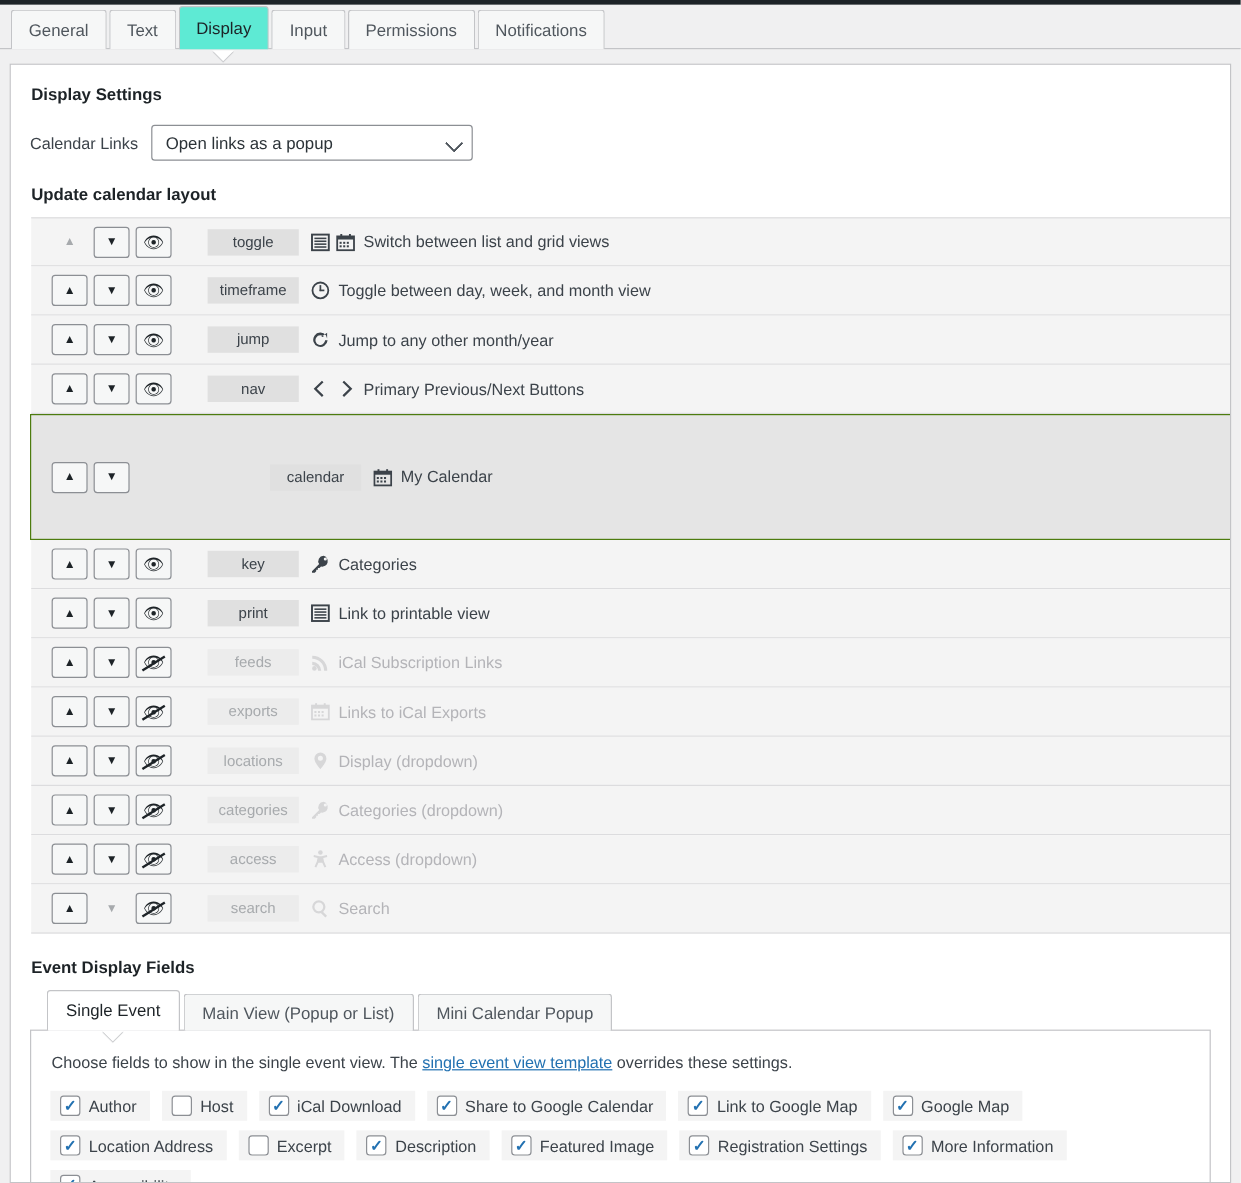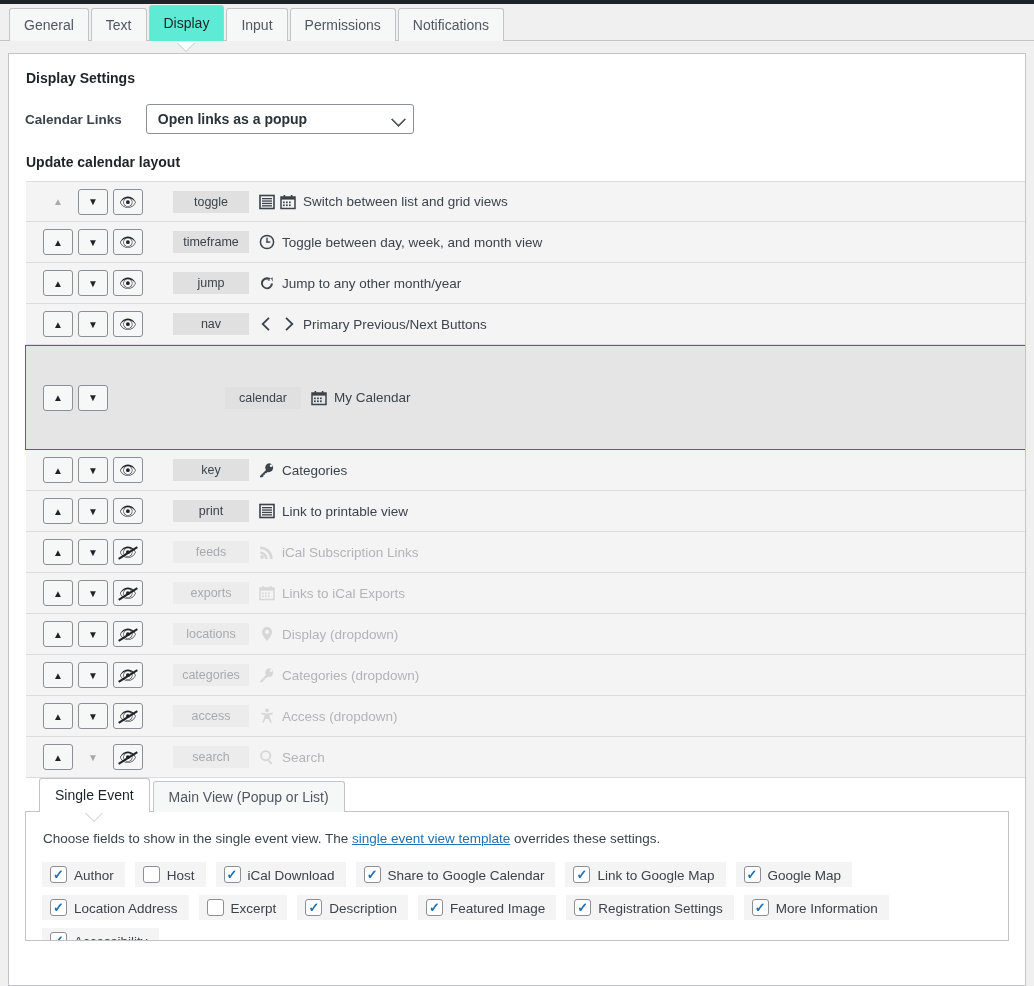--- a/index.html
+++ b/index.html
@@ -77,21 +77,21 @@
     margin:2px 0 18px 1px;
   }
   h3.sub-title {
     font-size:14px;
     font-weight:bold;
     color:#1d2327;
     margin:20px 0 11px 1px;
   }
 
   
-  .field-row { display:flex; align-items:center; gap:24px; margin-bottom:4px;font-weight:bold; }
+  .field-row { display:flex; align-items:center; gap:11px; margin-bottom:4px; }
   .field-label { font-size:13.5px; color:#3c434a; }
   .select-box {
     position:relative;
     width:268px; height:30px;
     border:1px solid #8c8f94;
     border-radius:3px;
     background:#fff;
     display:flex; align-items:center;
     padding:0 30px 0 11px;
     font-size:14px; color:#2c3338;text-align:right;
@@ -546,24 +546,26 @@
             <svg class="ic" width="16" height="16" viewBox="0 0 16 16" fill="currentColor">
               <circle cx="6.7" cy="6.7" r="4.6" fill="none" stroke="currentColor" stroke-width="1.9"></circle>
               <rect x="9.7" y="10.4" width="5.4" height="1.9" transform="rotate(45 9.7 10.4)"></rect>
             </svg>
           </span>
         </span>
         <span class="rowtext">Search</span>
       </div>
     </div>
 
+  <h3 class="sub-title">Event Display Fields</h3>
 
   <div class="subtabs" id="subTabs">
       <div class="subtab active">Single Event</div>
       <div class="subtab">Main View (Popup or List)</div>
+      <div class="subtab">Mini Calendar Popup</div>
     </div>
 
   <div class="subpanel">
     <p class="help-text">
       <span>Choose fields to show in the single event view. The </span><a href="#">single event view template</a><span> overrides these settings.</span>
     </p>
     <div class="cb-grid" id="cbGrid">
         <label class="cb">
           <span class="box on"></span>
           <span>Author</span>

